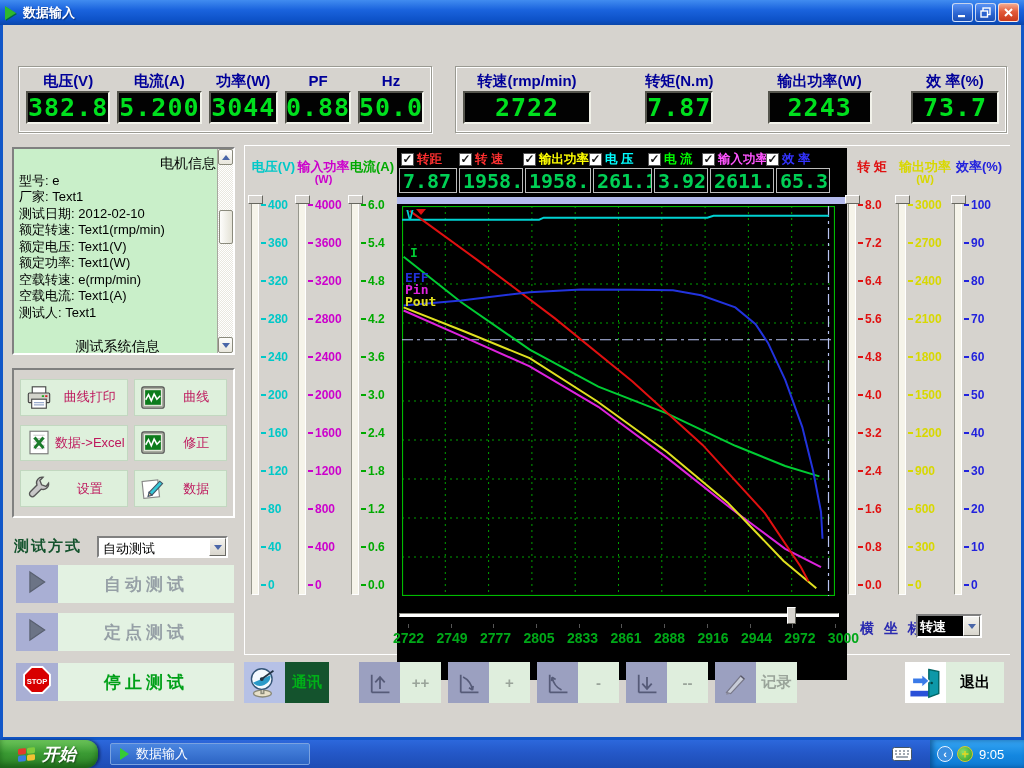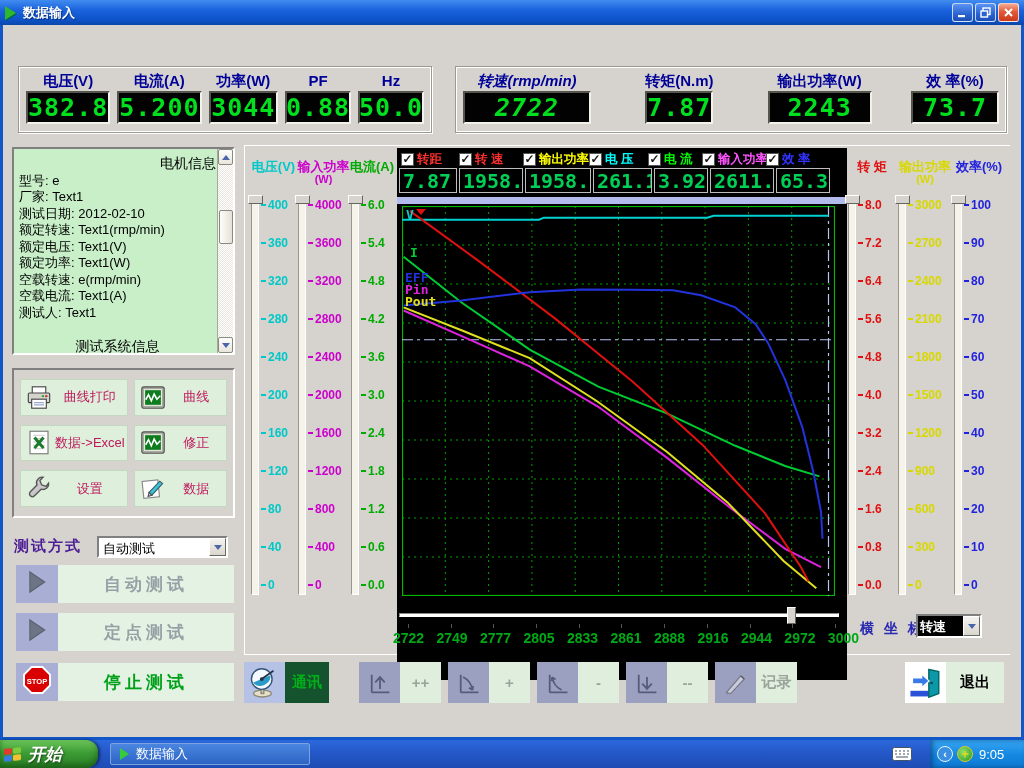--- a/index.html
+++ b/index.html
@@ -56,21 +56,21 @@
   
   .toolgrid { position:absolute; left:12px; top:368px; width:223px; height:150px;
     background:#d6d3ce; border:2px solid; border-color:#808080 #fff #fff #808080;
     padding:9px 6px; display:grid; grid-template-columns:1fr 1fr; gap:9px 6px; }
   .toolbtn { background:#def0dc; border:1px solid #c2d8c0; display:flex; align-items:center;
     padding:1px 2px; font-size:13px; color:#be185d; cursor:default; }
   .toolbtn .ticon-s { width:32px; display:flex; justify-content:center; }
   .toolbtn .tlabel { flex:1; text-align:center; white-space:nowrap; }
 
   
-  .testmode-label { position:absolute; left:14px; top:537px; color:#4c1d95; font-weight:bold;
+  .testmode-label { position:absolute; left:14px; top:537px; color:#14532d; font-weight:bold;
     font-size:15px; letter-spacing:2px; }
   .combo { position:absolute; left:97px; top:536px; width:131px; height:22px; background:#fff;
     border:2px solid; border-color:#808080 #fff #fff #808080; display:flex; align-items:stretch;
     font-size:13px; }
   .combo .sel-plain { flex:1; padding:2px 0 0 4px; color:#000; }
   .combo-arrow { width:17px; background:linear-gradient(#f4f3ef,#d9d6cd); border:1px solid;
     border-color:#fff #6a6a64 #6a6a64 #fff; display:flex; align-items:center; justify-content:center; }
 
   
   .bigbtn { position:absolute; left:16px; width:218px; height:38px; display:flex; cursor:default; }
@@ -130,21 +130,21 @@
   .tbbtn { height:41px; display:flex; margin-right:7px; cursor:default; }
   .tbbtn .ticon { width:41px; display:flex; align-items:center; justify-content:center; background:#9ba0c0; }
   .tbbtn .tlbl { width:41px; display:flex; align-items:center; justify-content:center;
     font-size:15px; font-weight:bold; background:#dfeedd; color:#9aa49a; }
 
   
   .taskbar { position:absolute; left:0; top:740px; width:1024px; height:28px;
     background:linear-gradient(#2c68dc,#2458c8 45%,#1e4cb4); }
   .start { position:absolute; left:0; top:0; width:98px; height:28px; border-radius:0 12px 12px 0;
     background:linear-gradient(#6cc55a,#3a9a33 48%,#2f8429); color:#fff; font-style:italic; font-weight:bold;
-    font-size:17px; display:flex; align-items:center; gap:6px; padding-left:3px;
+    font-size:17px; display:flex; align-items:center; gap:6px; padding-left:17px;
     box-shadow:inset 0 -4px 6px rgba(10,70,10,.55), 2px 0 3px rgba(0,0,20,.5); text-shadow:1px 1px 2px rgba(0,0,0,.5); }
   .task { position:absolute; left:110px; top:3px; width:200px; height:22px;
     background:linear-gradient(#4a86e0,#2c64c4); border:1px solid #7aa2e0; border-radius:2px;
     display:flex; align-items:center; gap:7px; padding-left:9px; color:#fff; font-size:13px; }
   .task-play { width:0; height:0; border-left:9px solid #35cc35; border-top:6px solid transparent; border-bottom:6px solid transparent; }
   .kbd-icon { position:absolute; left:892px; top:7px; }
   .tray { position:absolute; left:930px; top:0; width:94px; height:28px;
     background:linear-gradient(#37a6f4,#1487e0 55%,#0f7ad2); box-shadow:inset 3px 0 5px rgba(0,40,90,.5);
     display:flex; align-items:center; gap:4px; padding-left:7px; }
   .tray-chevron { width:16px; height:16px; border-radius:50%; background:#3a8fe0; border:1px solid #eaf4ff;
@@ -199,21 +199,21 @@
       <div class="meter" style="width: 66px;">
         <div class="meter-label">PF</div>
         <div class="lcd">0.88</div>
       </div>
       <div class="meter" style="width: 66px;">
         <div class="meter-label">Hz</div>
         <div class="lcd">50.0</div>
       </div>
     </div>
   <div class="meters" id="meters-right">
-      <div class="meter" style="width: 128px; font-style: italic;">
+      <div class="meter" style="width: 128px;">
         <div class="meter-label">转速(rmp/min)</div>
         <div class="lcd">2722</div>
       </div>
       <div class="meter" style="width: 98px; align-items: center;">
         <div class="meter-label">转矩(N.m)</div>
         <div class="lcd">7.87</div>
       </div>
       <div class="meter" style="width: 104px;">
         <div class="meter-label">输出功率(W)</div>
         <div class="lcd">2243</div>

